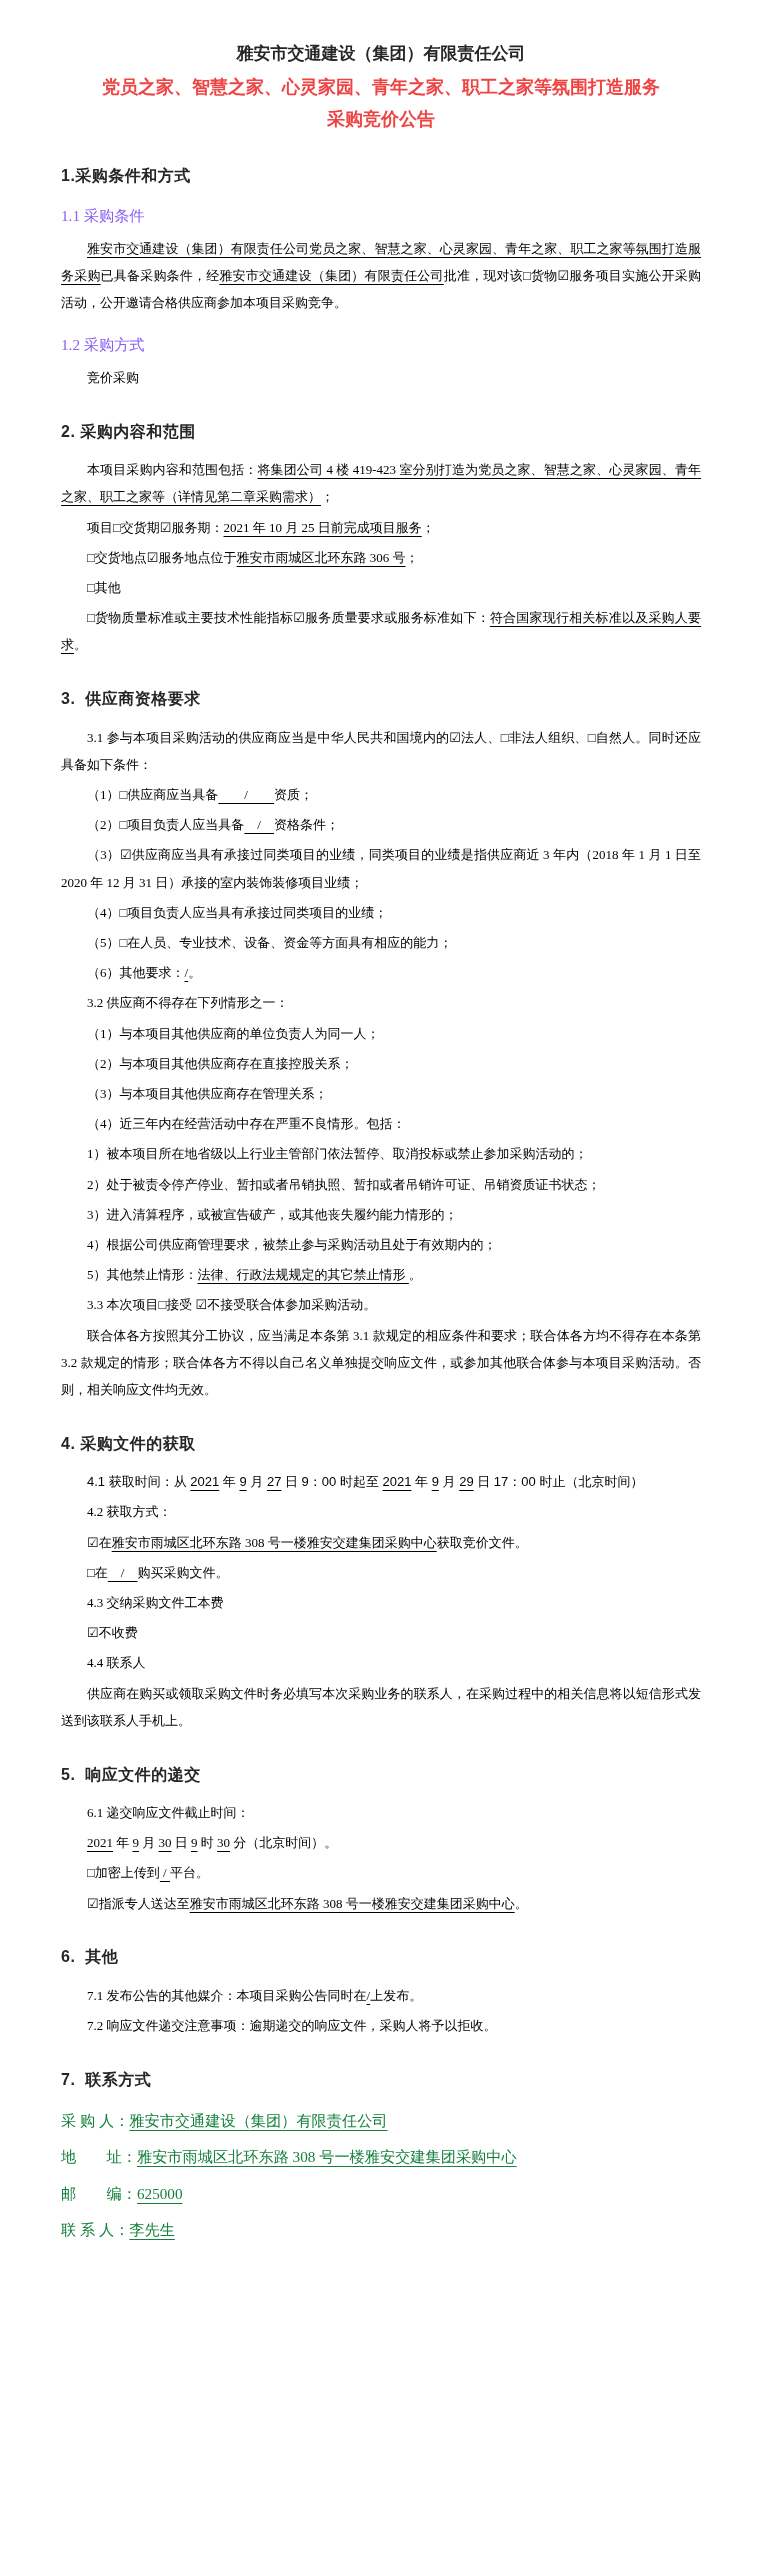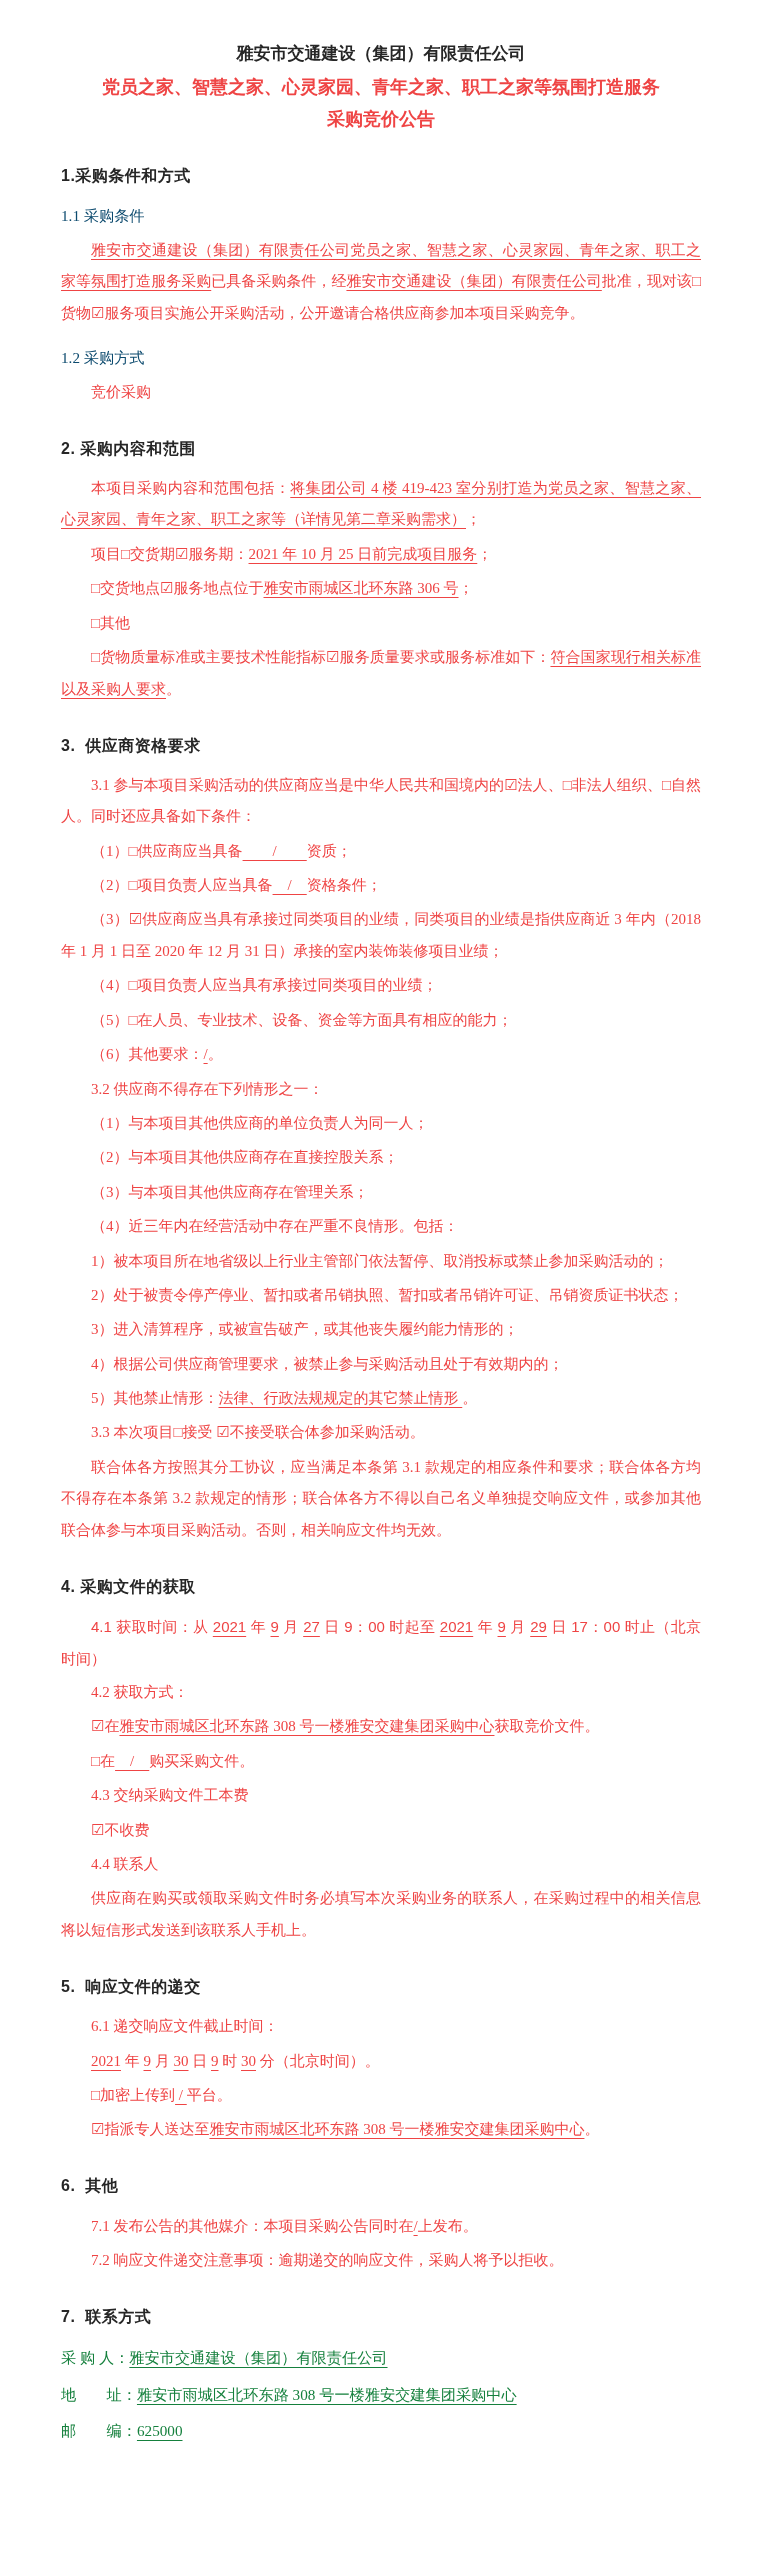--- a/index.html
+++ b/index.html
@@ -7,23 +7,23 @@
   .page{width:762px;min-height:2576px;margin:0 auto;box-sizing:border-box;
         padding:42px 61px 57px;background:#ffffff;}
   .blk{white-space:pre-wrap;}
   .doc-title{font-family:"Liberation Sans","DejaVu Sans",sans-serif;font-weight:700;
         font-size:17px;color:#262626;text-align:center;margin:0 0 5.7px;}
   .doc-subtitle{font-family:"Liberation Sans","DejaVu Sans",sans-serif;font-weight:700;
         font-size:18px;color:#ef4444;text-align:center;line-height:1.8;
         max-width:571px;margin:0 auto 11.4px;}
   .h1{font-family:"Liberation Sans","DejaVu Sans",sans-serif;font-weight:700;
         font-size:16px;color:#262626;margin:30.5px 0 13.3px;letter-spacing:0.5px;}
-  .h2{font-size:15.2px;color:#0c4a6e;margin:19px 0 7.6px;}
-  .p{font-size:15px;line-height:2.1;margin:2.9px 0;text-indent:2em;
-        text-align:justify;color:#ef4444;}
+  .h2{font-size:15.2px;color:#8b5cf6;margin:19px 0 7.6px;}
+  .p{font-size:13px;line-height:2.1;margin:2.9px 0;text-indent:2em;
+        text-align:justify;color:#000000;}
   .contact{font-size:15.2px;line-height:2.2;margin:2.9px 0;text-indent:0;color:#15803d;}
   .sans{font-family:"Liberation Sans","DejaVu Sans",sans-serif;}
   .u{text-decoration:underline;text-underline-offset:3.8px;text-decoration-thickness:1px;}
 </style>
 </head>
 <body>
 
 <div class="page">
   <div>
       <div class="blk doc-title"><span>雅安市交通建设（集团）有限责任公司</span></div>
@@ -73,15 +73,16 @@
       <div class="blk p"><span class="u">2021</span><span> 年 </span><span class="u">9</span><span> 月 </span><span class="u">30</span><span> 日 </span><span class="u">9</span><span> 时 </span><span class="u">30</span><span> 分（北京时间）。</span></div>
       <div class="blk p"><span>□</span><span>加密上传到</span><span class="u"> / </span><span>平台。</span></div>
       <div class="blk p"><span>☑</span><span>指派专人送达至</span><span class="u">雅安市雨城区北环东路 308 号一楼雅安交建集团采购中心</span><span>。</span></div>
       <div class="blk h1"><span>6.  其他</span></div>
       <div class="blk p"><span>7.1 发布公告的其他媒介：本项目采购公告同时在</span><span class="u">/</span><span>上发布。</span></div>
       <div class="blk p"><span>7.2 响应文件递交注意事项：逾期递交的响应文件，采购人将予以拒收。</span></div>
       <div class="blk h1"><span>7.  联系方式</span></div>
       <div class="blk contact"><span>采 购 人：</span><span class="u">雅安市交通建设（集团）有限责任公司</span></div>
       <div class="blk contact"><span>地　　址：</span><span class="u">雅安市雨城区北环东路 308 号一楼雅安交建集团采购中心</span></div>
       <div class="blk contact"><span>邮　　编：</span><span class="u">625000</span></div>
+      <div class="blk contact"><span>联 系 人：</span><span class="u">李先生</span></div>
     </div>
 </div>
 
 
 </body></html>

